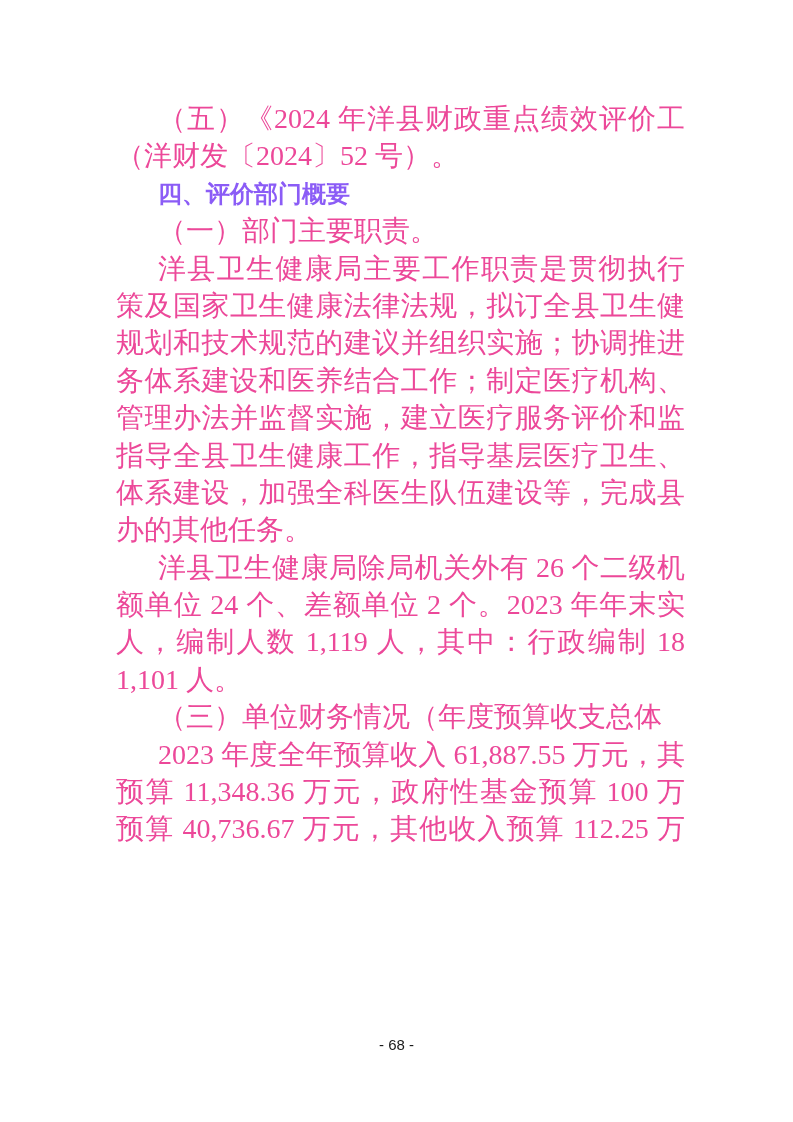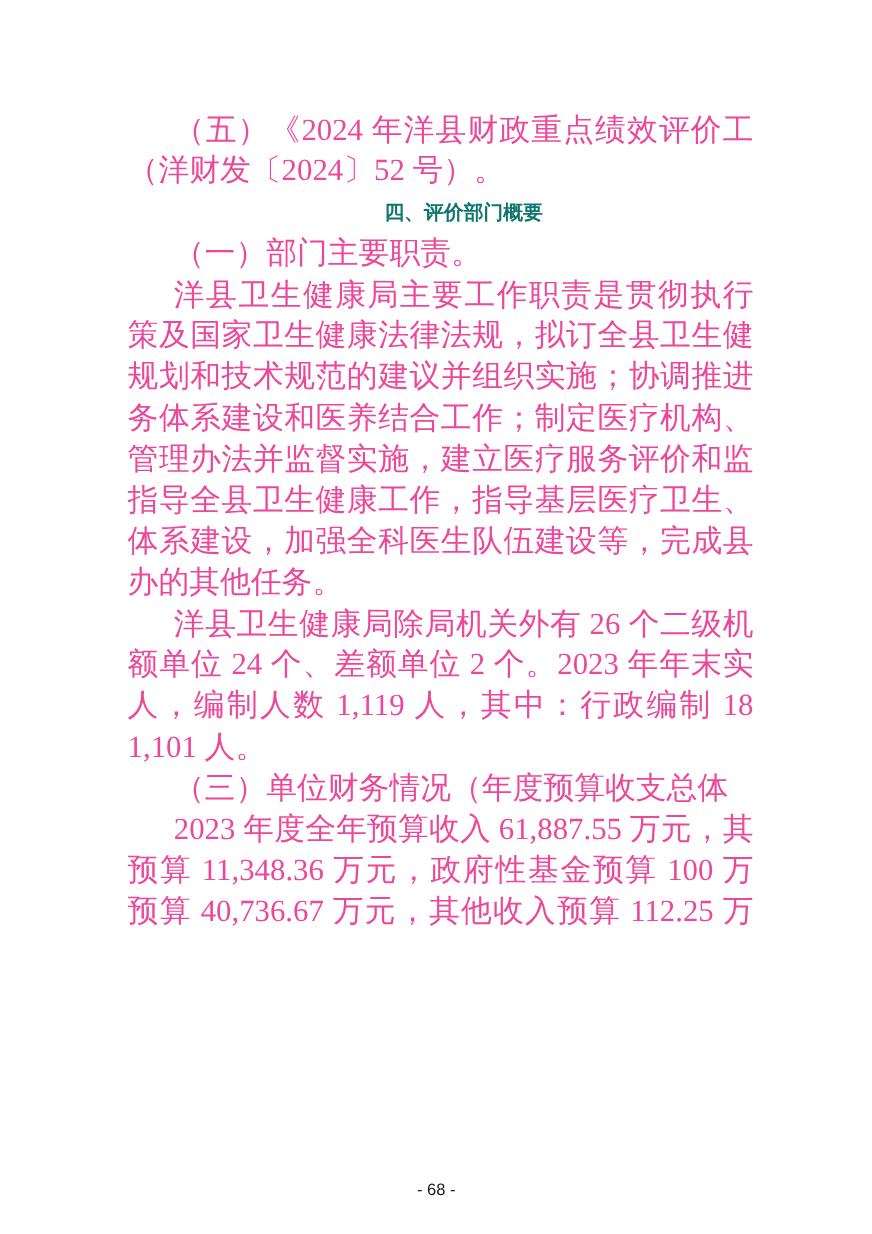--- a/index.html
+++ b/index.html
@@ -34,32 +34,31 @@
   }
   .line.indent { padding-left: 42px; }
   .line.justify {
     text-align: justify;
     text-align-last: justify;
     text-justify: inter-character;
   }
   .block.heading .line {
     font-family: "Liberation Sans", "DejaVu Sans", sans-serif;
     font-weight: bold;
-    font-size: 18px;
-    color: #0f766e;
-    text-align: center;
+    font-size: 24px;
+    color: #8b5cf6;
   }
   .block.subheading .line {
     font-family: "Liberation Serif", "DejaVu Serif", serif;
     font-weight: normal;
   }
   .footer {
     position: absolute;
     left: 0;
-    top: 1072px;
+    top: 1035px;
     width: 793px;
     text-align: center;
     font-family: "Liberation Sans", "DejaVu Sans", sans-serif;
     font-size: 15px;
     line-height: 20px;
     color: #1a1a1a;
   }
 </style>
 </head>
 <body>

